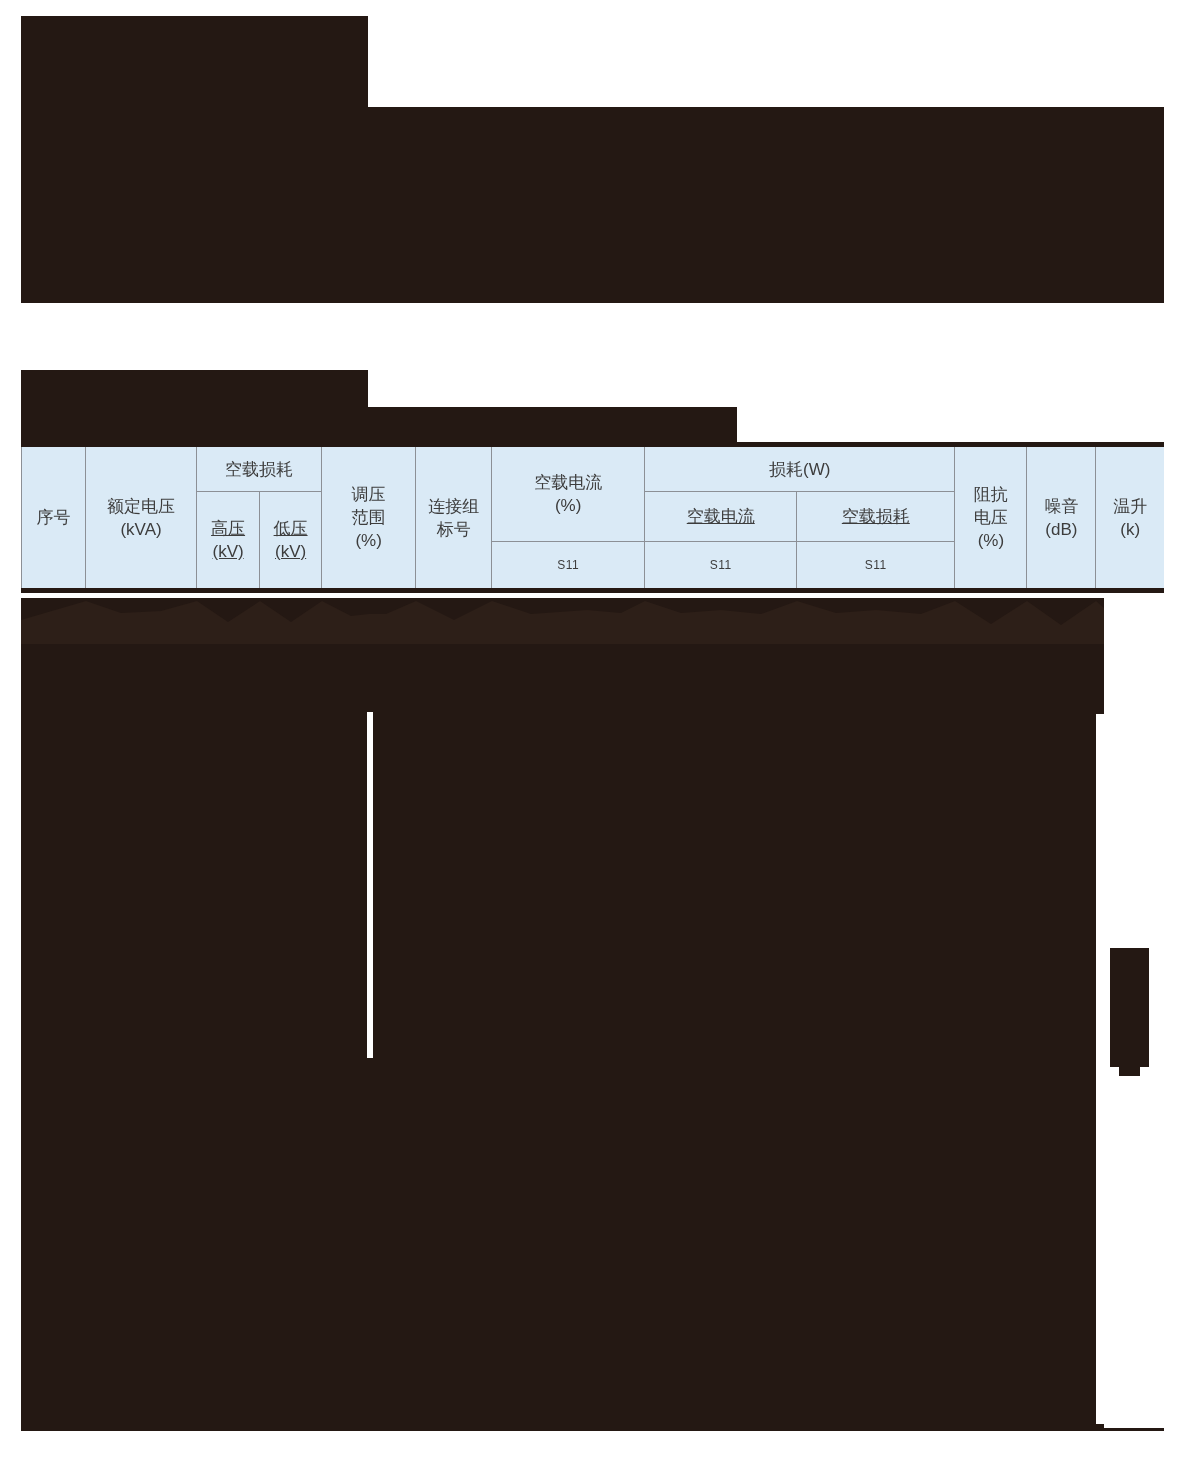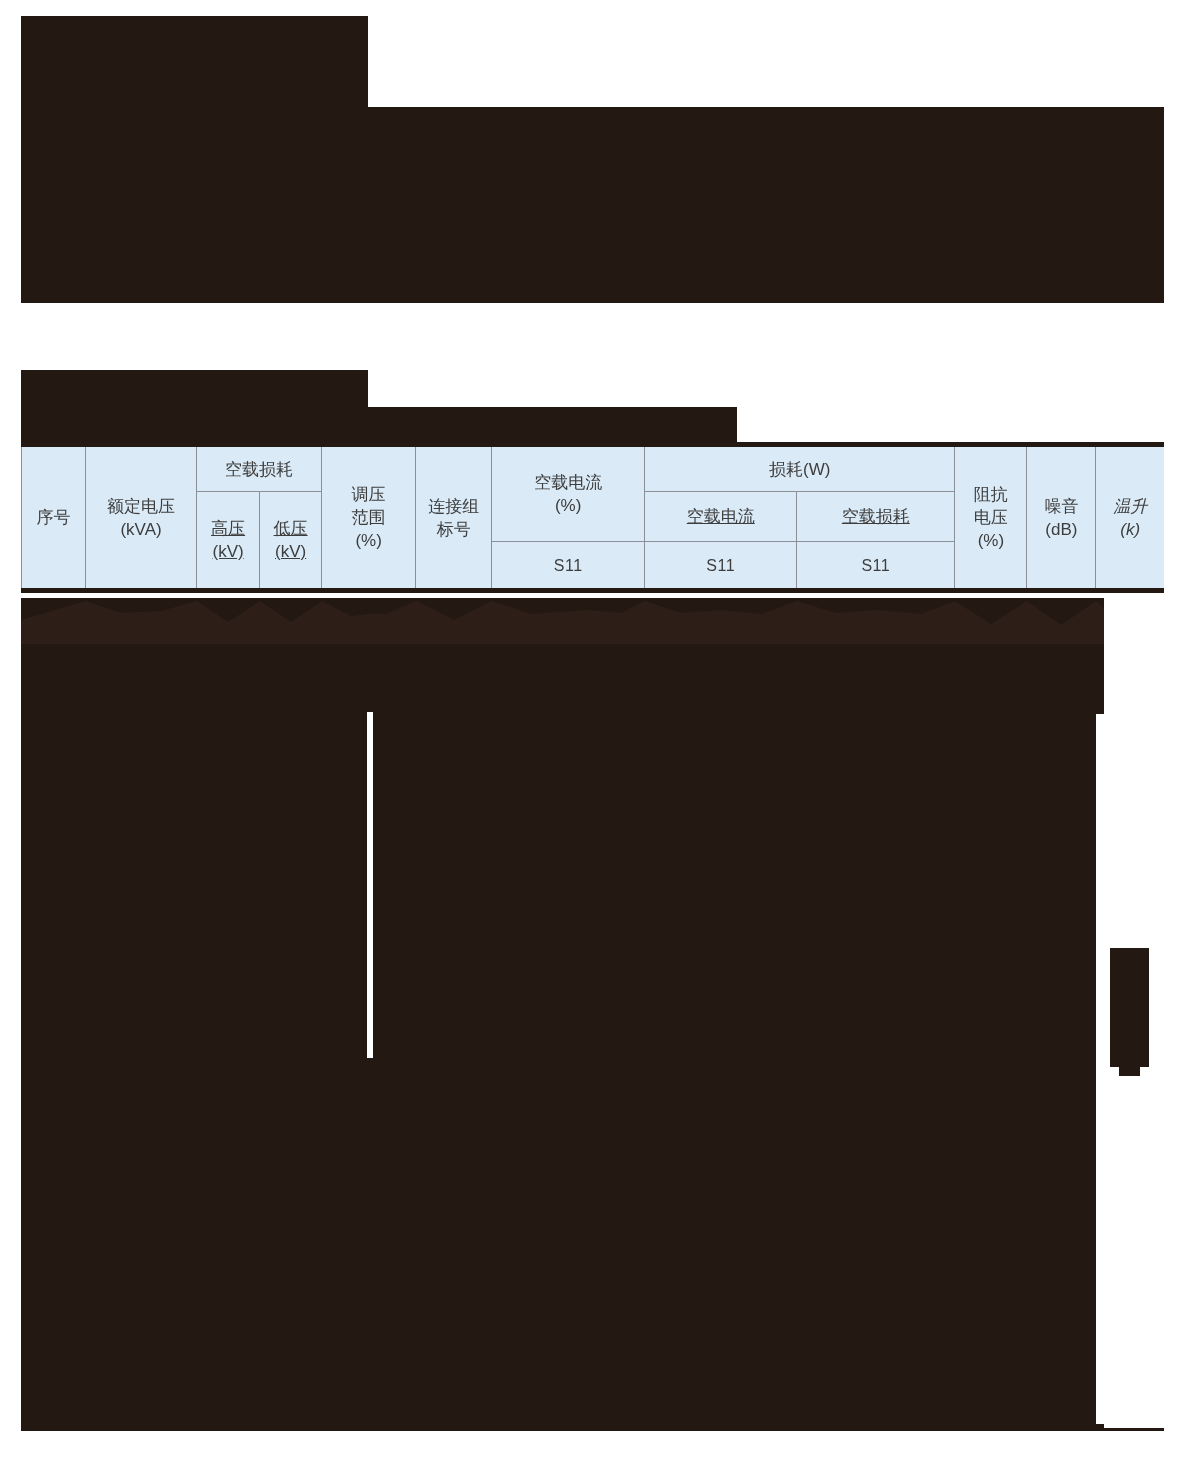--- a/index.html
+++ b/index.html
@@ -20,26 +20,26 @@
     border-bottom:5px solid #241813;
     border-left:1px solid #8c9096;
     color:#3d3d3d;
   }
   table.spec td{
     border:1px solid #8c9096;
     background:#daeaf6;
     text-align:center;vertical-align:middle;
     padding:0;font-size:17px;
   }
-  table.spec td.no-r{border-right:none;font-style:italic;}
+  table.spec td.no-r{border-right:none;}
   tr.row-a{height:47px;}
   tr.row-b{height:50px;text-decoration:underline;}
   tr.row-c{height:49px;}
   .ln{line-height:23px;}
-  .s11{font-size:16px;letter-spacing:0.5px;}
+  .s11{font-size:12px;letter-spacing:0.5px;}
 
   .torn-svg{position:absolute;left:0;top:0;display:block;}
 </style>
 </head>
 <body>
 
 <div class="ink" style="left:21px;top:16px;width:347px;height:91px;"></div>
 <div class="ink" style="left:21px;top:107px;width:1143px;height:196px;"></div>
 
 <div class="ink" style="left:21px;top:370px;width:347px;height:74px;"></div>

